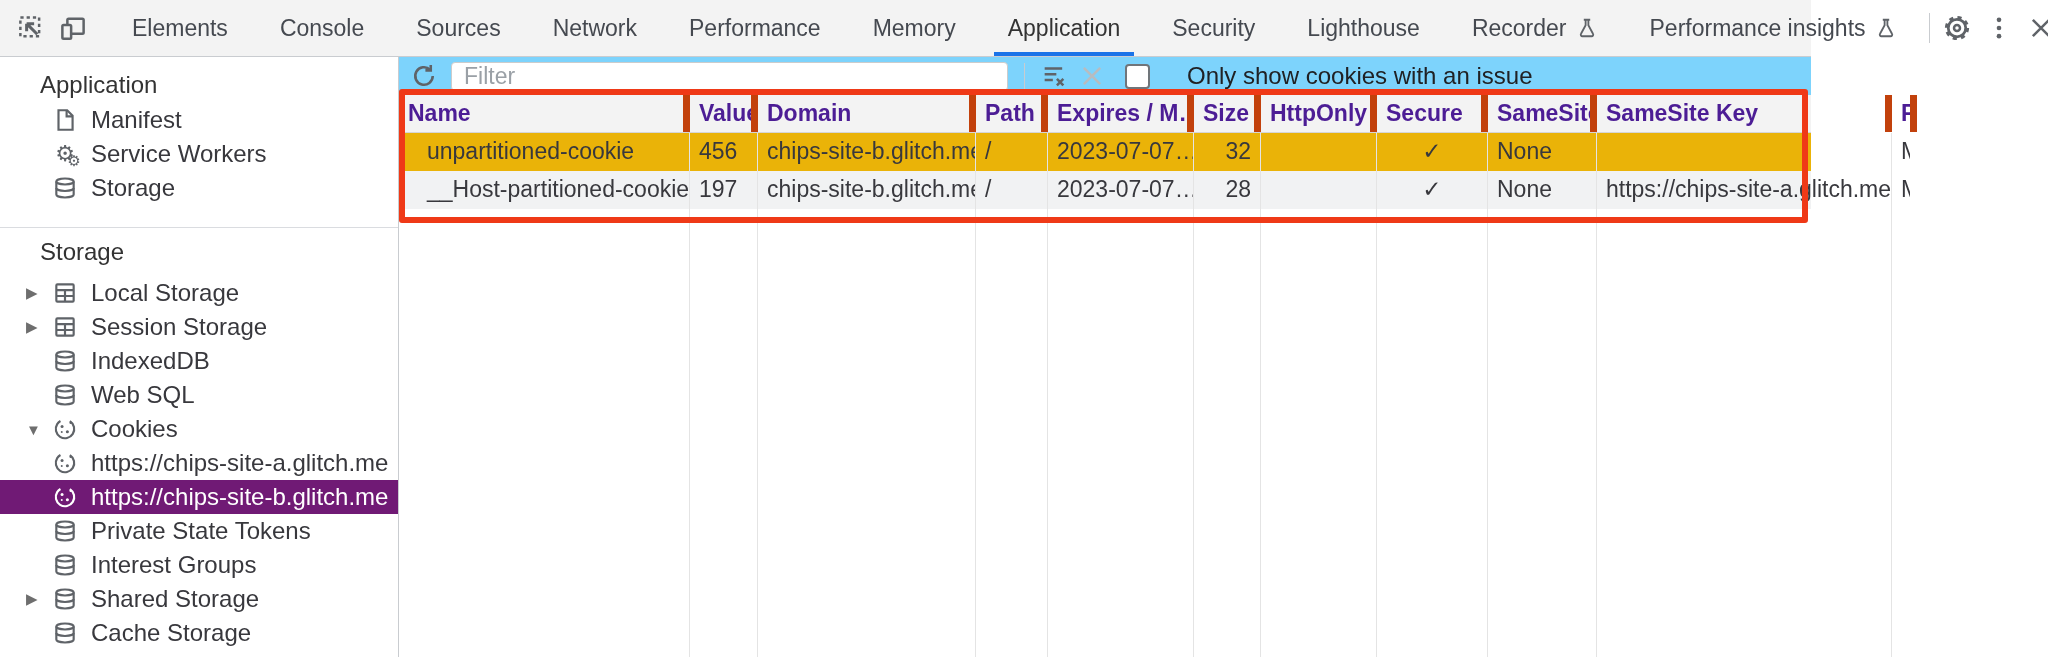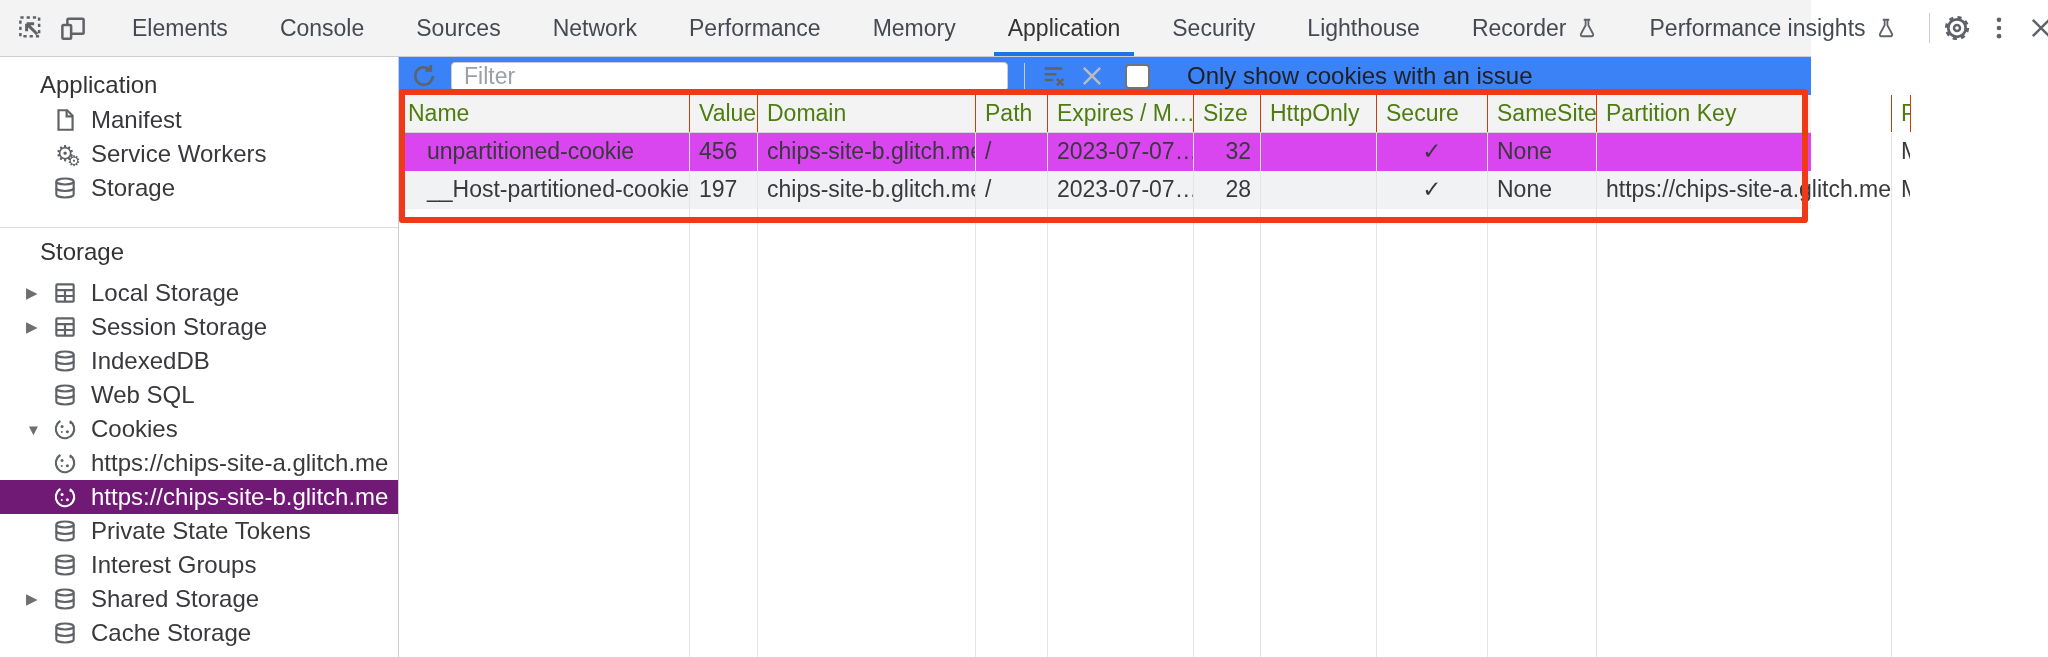--- a/index.html
+++ b/index.html
@@ -66,21 +66,21 @@
   .tree-item .t-label { white-space:nowrap; }
   .tree-item.child { padding-left:50px; }
   .tree-item.selected { background:#701a75; color:#fff; }
   .tree-item.selected .t-icon, .tree-item.selected .arrow { color:#fff; }
   .gears-icon { position:relative; font-size:22px; line-height:1; }
   .gears-icon .gear-small { position:absolute; font-size:15px; left:12px; top:10px; }
 
   
   .main { flex:1; display:flex; flex-direction:column; min-width:0; }
   .cookie-toolbar {
-    height:38px; flex:0 0 38px; background:#3b82f6;
+    height:38px; flex:0 0 38px; background:#7dd3fc;
     display:flex; align-items:center; padding-left:6px;
   }
   .cookie-toolbar .icon-btn { width:38px; height:34px; }
   .icon-btn.disabled { color:#b8bcc0; cursor:default; }
   .filter-input {
     width:557px; height:29px; margin-left:8px; border:1px solid #ccc; border-radius:4px;
     background:#fff; font-family:"Liberation Sans", sans-serif; font-size:23px;
     padding:0 12px; color:#333; outline:none;
   }
   .filter-input::placeholder { color:#9aa0a6; }
@@ -88,28 +88,28 @@
   .issue-check { display:flex; align-items:center; gap:12px; margin-left:14px; cursor:pointer; }
   .checkbox {
     width:25px; height:25px; border:2px solid #70757a; border-radius:4px; background:#fff;
   }
   .issue-label { font-size:24px; color:#202124;margin-left:25px; }
 
   
   .grid { flex:1; display:flex; flex-direction:column; position:relative; min-height:0; font-size:23px; }
   .grid-header, .grid-row, .grid-filler { display:flex; }
   .grid-header { height:38px; flex:0 0 38px; background:#f3f3f3; border-bottom:1px solid #d6d6d6; }
-  .grid-row { height:38px; flex:0 0 38px; background:#d946ef; }
+  .grid-row { height:38px; flex:0 0 38px; background:#eab308; }
   .grid-row.stripe { background:#f1f2f3; }
   .grid-filler { flex:1; }
   .cell {
     padding:0 9px; line-height:37px; white-space:nowrap; overflow:hidden;
     border-right:1px solid #e4e4e4; height:100%;
   }
-  .grid-header .cell { border-right:1px solid #c2410c; color:#4d7c0f; }
+  .grid-header .cell { border-right:7px solid #c2410c; color:#4c1d95;font-weight:bold; }
   .c0 { width:291px; flex:0 0 291px; }
   .c1 { width:68px;  flex:0 0 68px; }
   .c2 { width:218px; flex:0 0 218px; }
   .c3 { width:72px;  flex:0 0 72px; }
   .c4 { width:146px; flex:0 0 146px; }
   .c5 { width:67px;  flex:0 0 67px; text-align:right; }
   .c6 { width:116px; flex:0 0 116px; }
   .c7 { width:111px; flex:0 0 111px; text-align:center; }
   .c8 { width:109px; flex:0 0 109px; }
   .c9 { width:295px; flex:0 0 295px; }
@@ -413,21 +413,21 @@
         <div class="grid-header">
           <div class="cell c0">Name</div>
           <div class="cell c1">Value</div>
           <div class="cell c2">Domain</div>
           <div class="cell c3">Path</div>
           <div class="cell c4">Expires / M…</div>
           <div class="cell c5">Size</div>
           <div class="cell c6">HttpOnly</div>
           <div class="cell c7">Secure</div>
           <div class="cell c8">SameSite</div>
-          <div class="cell c9">Partition Key</div>
+          <div class="cell c9">SameSite Key</div>
           <div class="cell c10">Priority</div>
         </div>
 
         <div class="grid-row">
           <div class="cell c0">unpartitioned-cookie</div>
           <div class="cell c1">456</div>
           <div class="cell c2">chips-site-b.glitch.me</div>
           <div class="cell c3">/</div>
           <div class="cell c4">2023-07-07…</div>
           <div class="cell c5">32</div>

